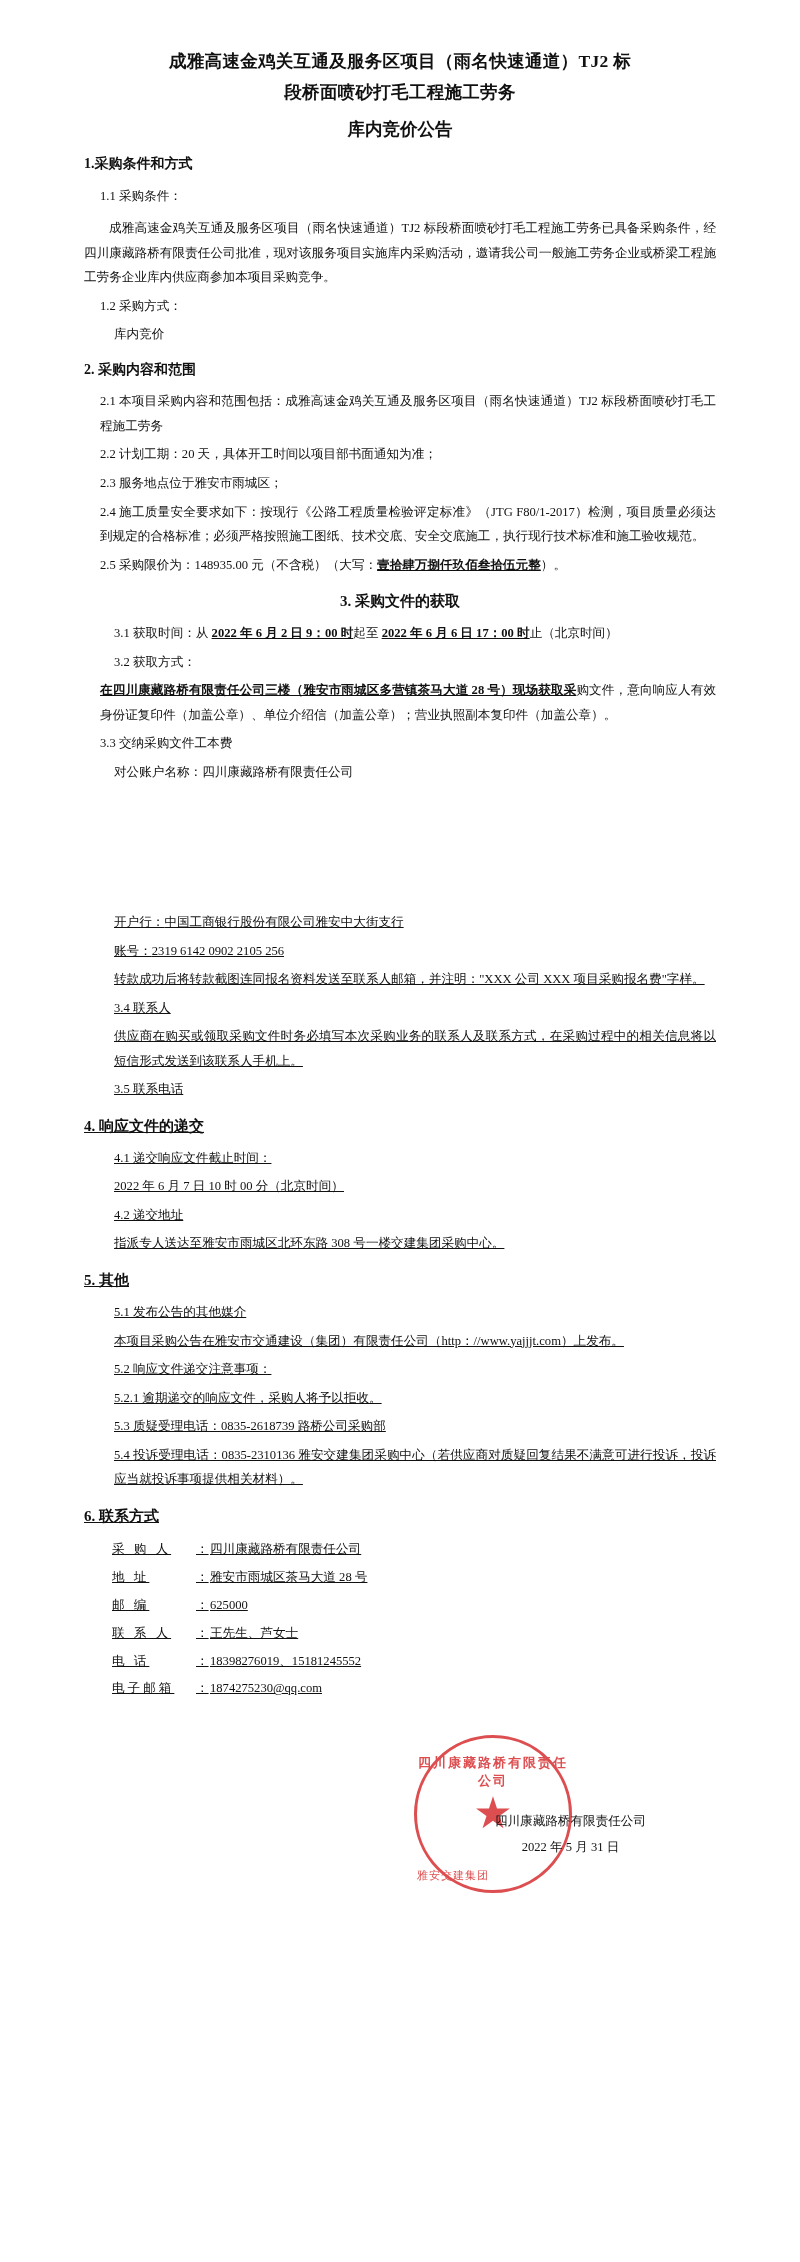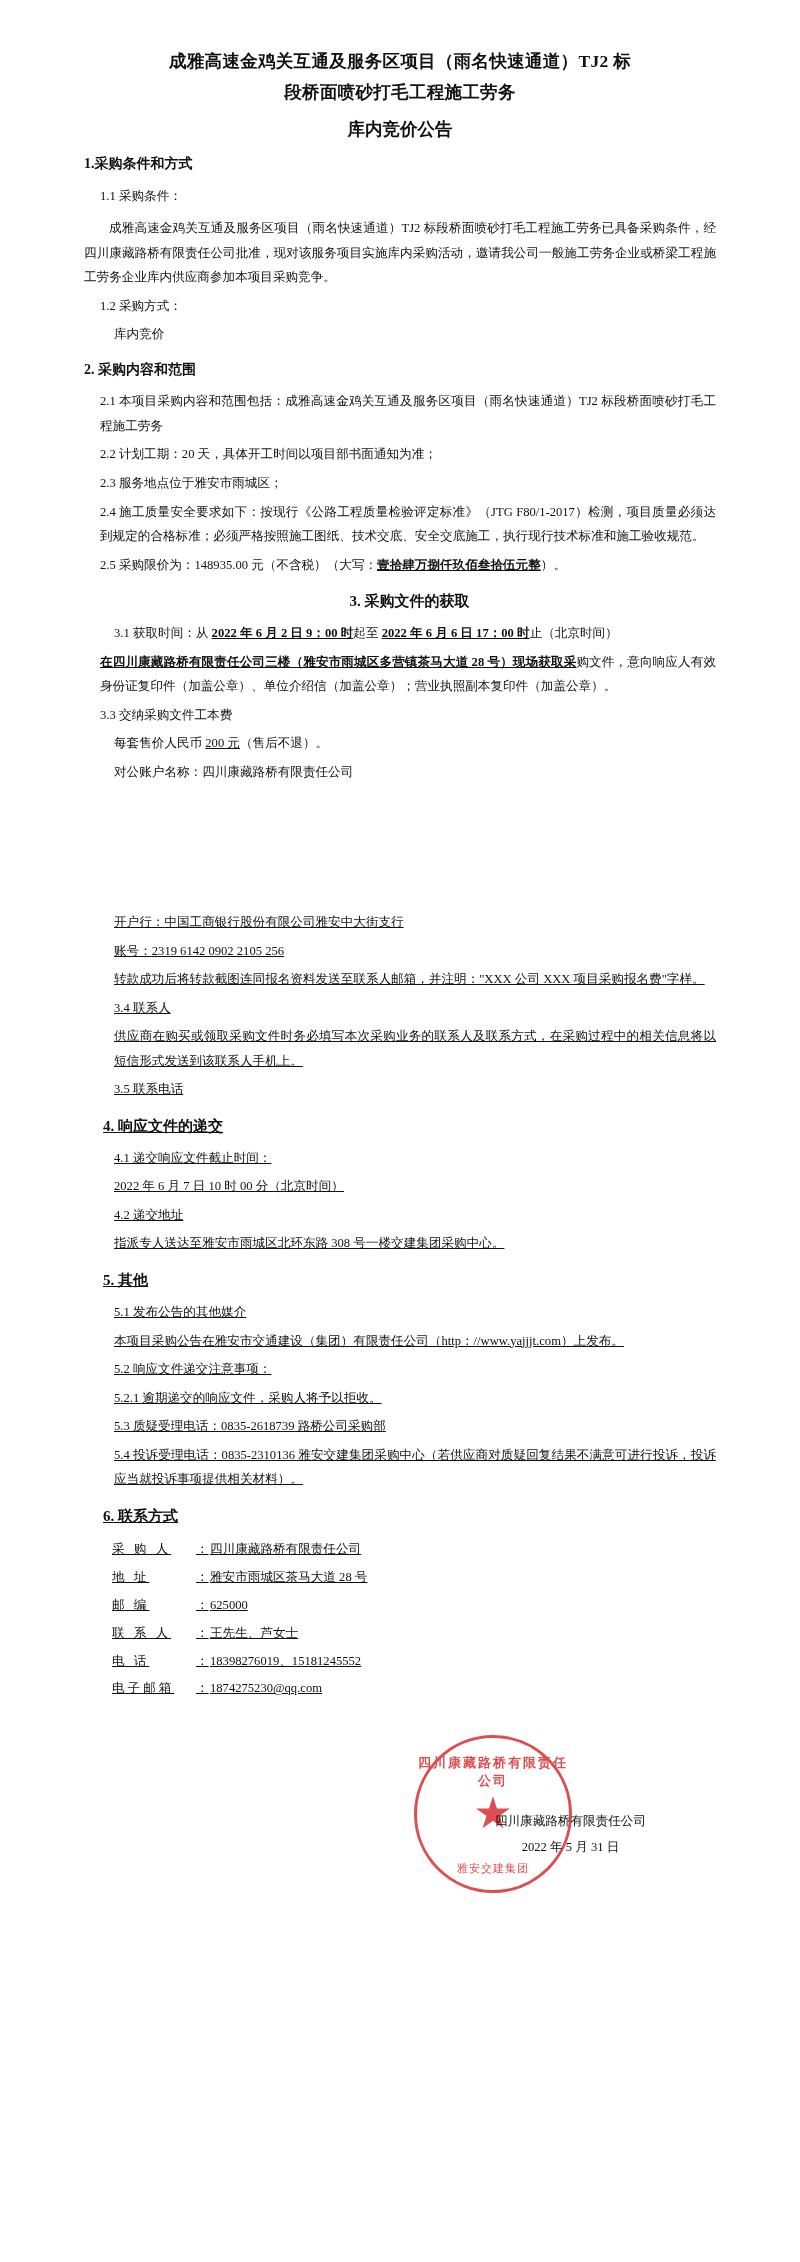--- a/index.html
+++ b/index.html
@@ -51,21 +51,20 @@
     margin-bottom: 0;
   }
   h2.sec {
     font-size: 14px;
     font-weight: bold;
     margin: 12px 0 8px 0;
     line-height: 1.6;
   }
   h2.sec.big {
     font-size: 15px;
-    margin-left: 19px;
   }
   p {
     font-size: 12.6px;
     line-height: 1.95;
     margin: 4px 0;
     text-align: justify;
   }
   p.ind2 {
     text-indent: 25px;
     margin-top: 8px;
@@ -142,23 +141,23 @@
     width: 100%;
     text-align: center;
     font-size: 13px;
     color: #d5282a;
     letter-spacing: 2px;
     font-weight: bold;
   }
   .seal .arc-bottom {
     position: absolute;
     left: 0;
-    bottom: 14px;
+    bottom: 7px;
     width: 100%;
-    text-align: center;
+    text-align: left;
     font-size: 11px;
     color: #d5282a;
     letter-spacing: 1px;
   }
   .date-line {
     display: block;
   }
 </style>
 </head>
 <body>
@@ -190,28 +189,26 @@
     <p class="pad">
       <span>2.5 采购限价为：148935.00 元（不含税）（大写：</span><span class="u b">壹拾肆万捌仟玖佰叁拾伍元整</span><span>）。</span>
     </p>
 
     <h2 class="sec big" style="text-align:center">3. 采购文件的获取</h2>
 
     <p class="pad2">
       <span>3.1 获取时间：从 </span><span class="u b">2022 年 6 月 2 日 9：00 时</span><span>起至 </span><span class="u b">2022 年 6 月 6 日 17：00 时</span><span>止（北京时间）</span>
     </p>
 
+    <p class="pad2">3.2 获取方式：</p>
     <p class="pad">
       <span class="u b">在四川康藏路桥有限责任公司三楼（雅安市雨城区多营镇茶马大道 28 号）现场获取采</span><span>购文件，意向响应人有效身份证复印件（加盖公章）、单位介绍信（加盖公章）；营业执照副本复印件（加盖公章）。</span>
     </p>
 
     <p class="pad">3.3 交纳采购文件工本费</p>
-    <p class="pad2">
-      <span>每套售价人民币 </span><span class="u">200 元</span><span>（售后不退）。</span>
-    </p>
 
     <p class="pad2">
       <span>对公账户名称：</span><span>四川康藏路桥有限责任公司</span>
     </p>
 
   </div>
 </div>
 
 <div class="gap"></div>
 

